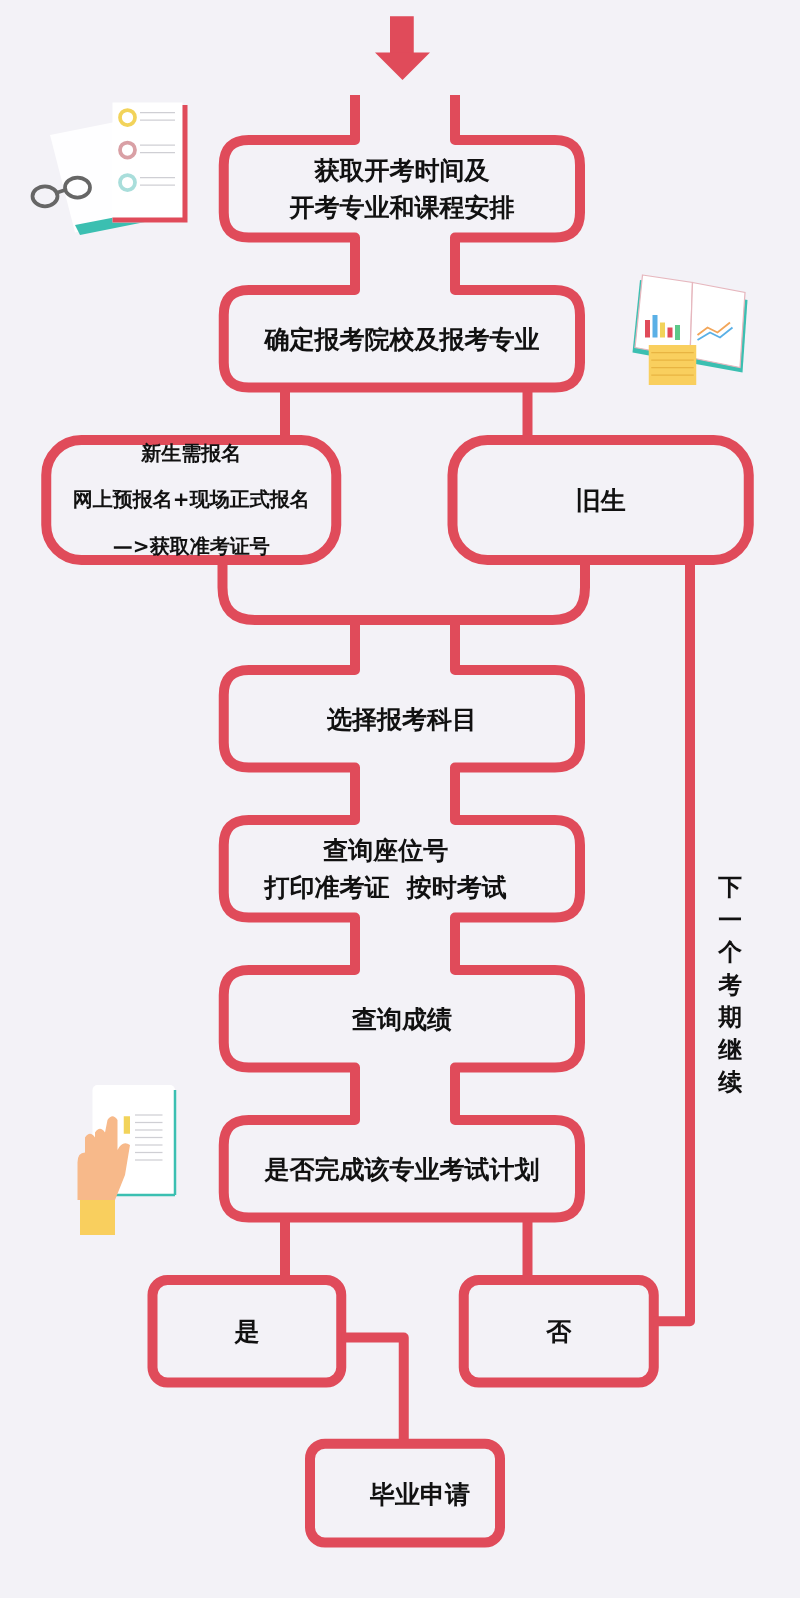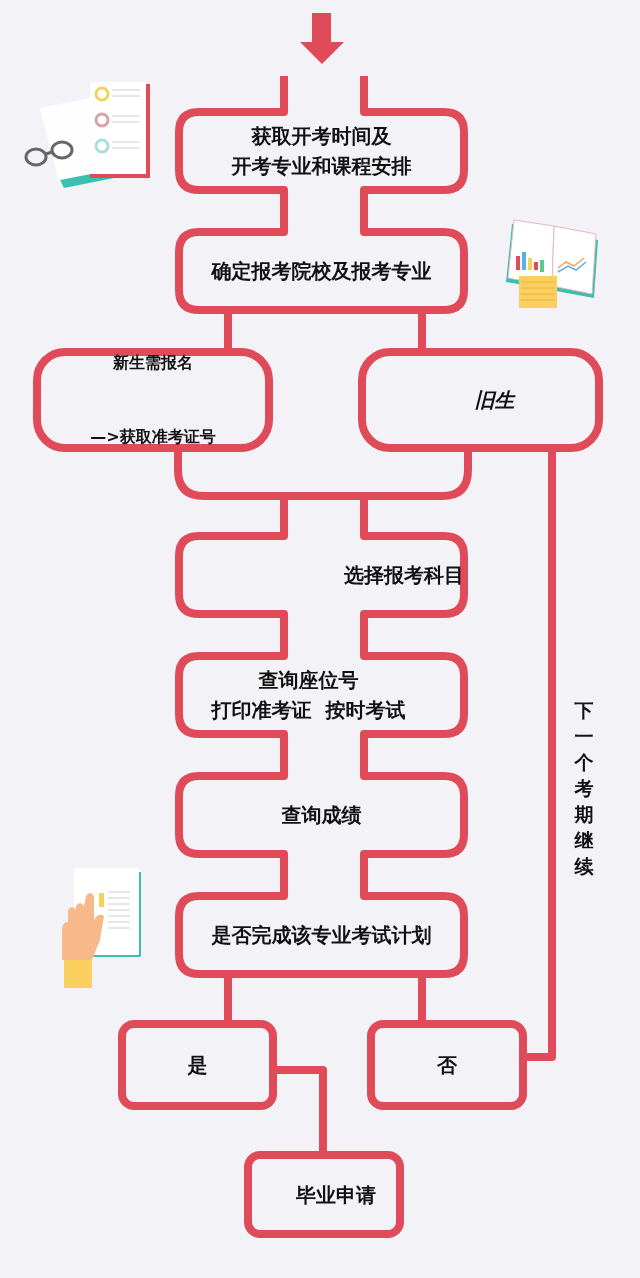--- a/index.html
+++ b/index.html
@@ -127,28 +127,29 @@
   <span>获取开考时间及</span>
   <span>开考专业和课程安排</span>
 </div>
 
 <div class="box t20" style="left:179px;top:232px;width:285px;height:78px;">
   <span>确定报考院校及报考专业</span>
 </div>
 
 <div class="box t17" style="left:37px;top:352px;width:232px;height:96px;">
   <span>新生需报名</span>
+  <span>网上预报名+现场正式报名</span>
   <span>—&gt;获取准考证号</span>
 </div>
 
-<div class="box t20" style="left:376px;top:352px;width:237px;height:96px;font-style:italic;">
+<div class="box t20" style="left:362px;top:352px;width:237px;height:96px;">
   <span>旧生</span>
 </div>
 
-<div class="box t20" style="left:179px;top:536px;width:285px;height:78px;align-items:flex-end;">
+<div class="box t20" style="left:179px;top:536px;width:285px;height:78px;">
   <span>选择报考科目</span>
 </div>
 
 <div class="box t20" style="left:166px;top:656px;width:285px;height:78px;">
   <span style="white-space:pre">查询座位号</span>
   <span style="white-space:pre">打印准考证  按时考试</span>
 </div>
 
 <div class="box t20" style="left:179px;top:776px;width:285px;height:78px;">
   <span>查询成绩</span>

